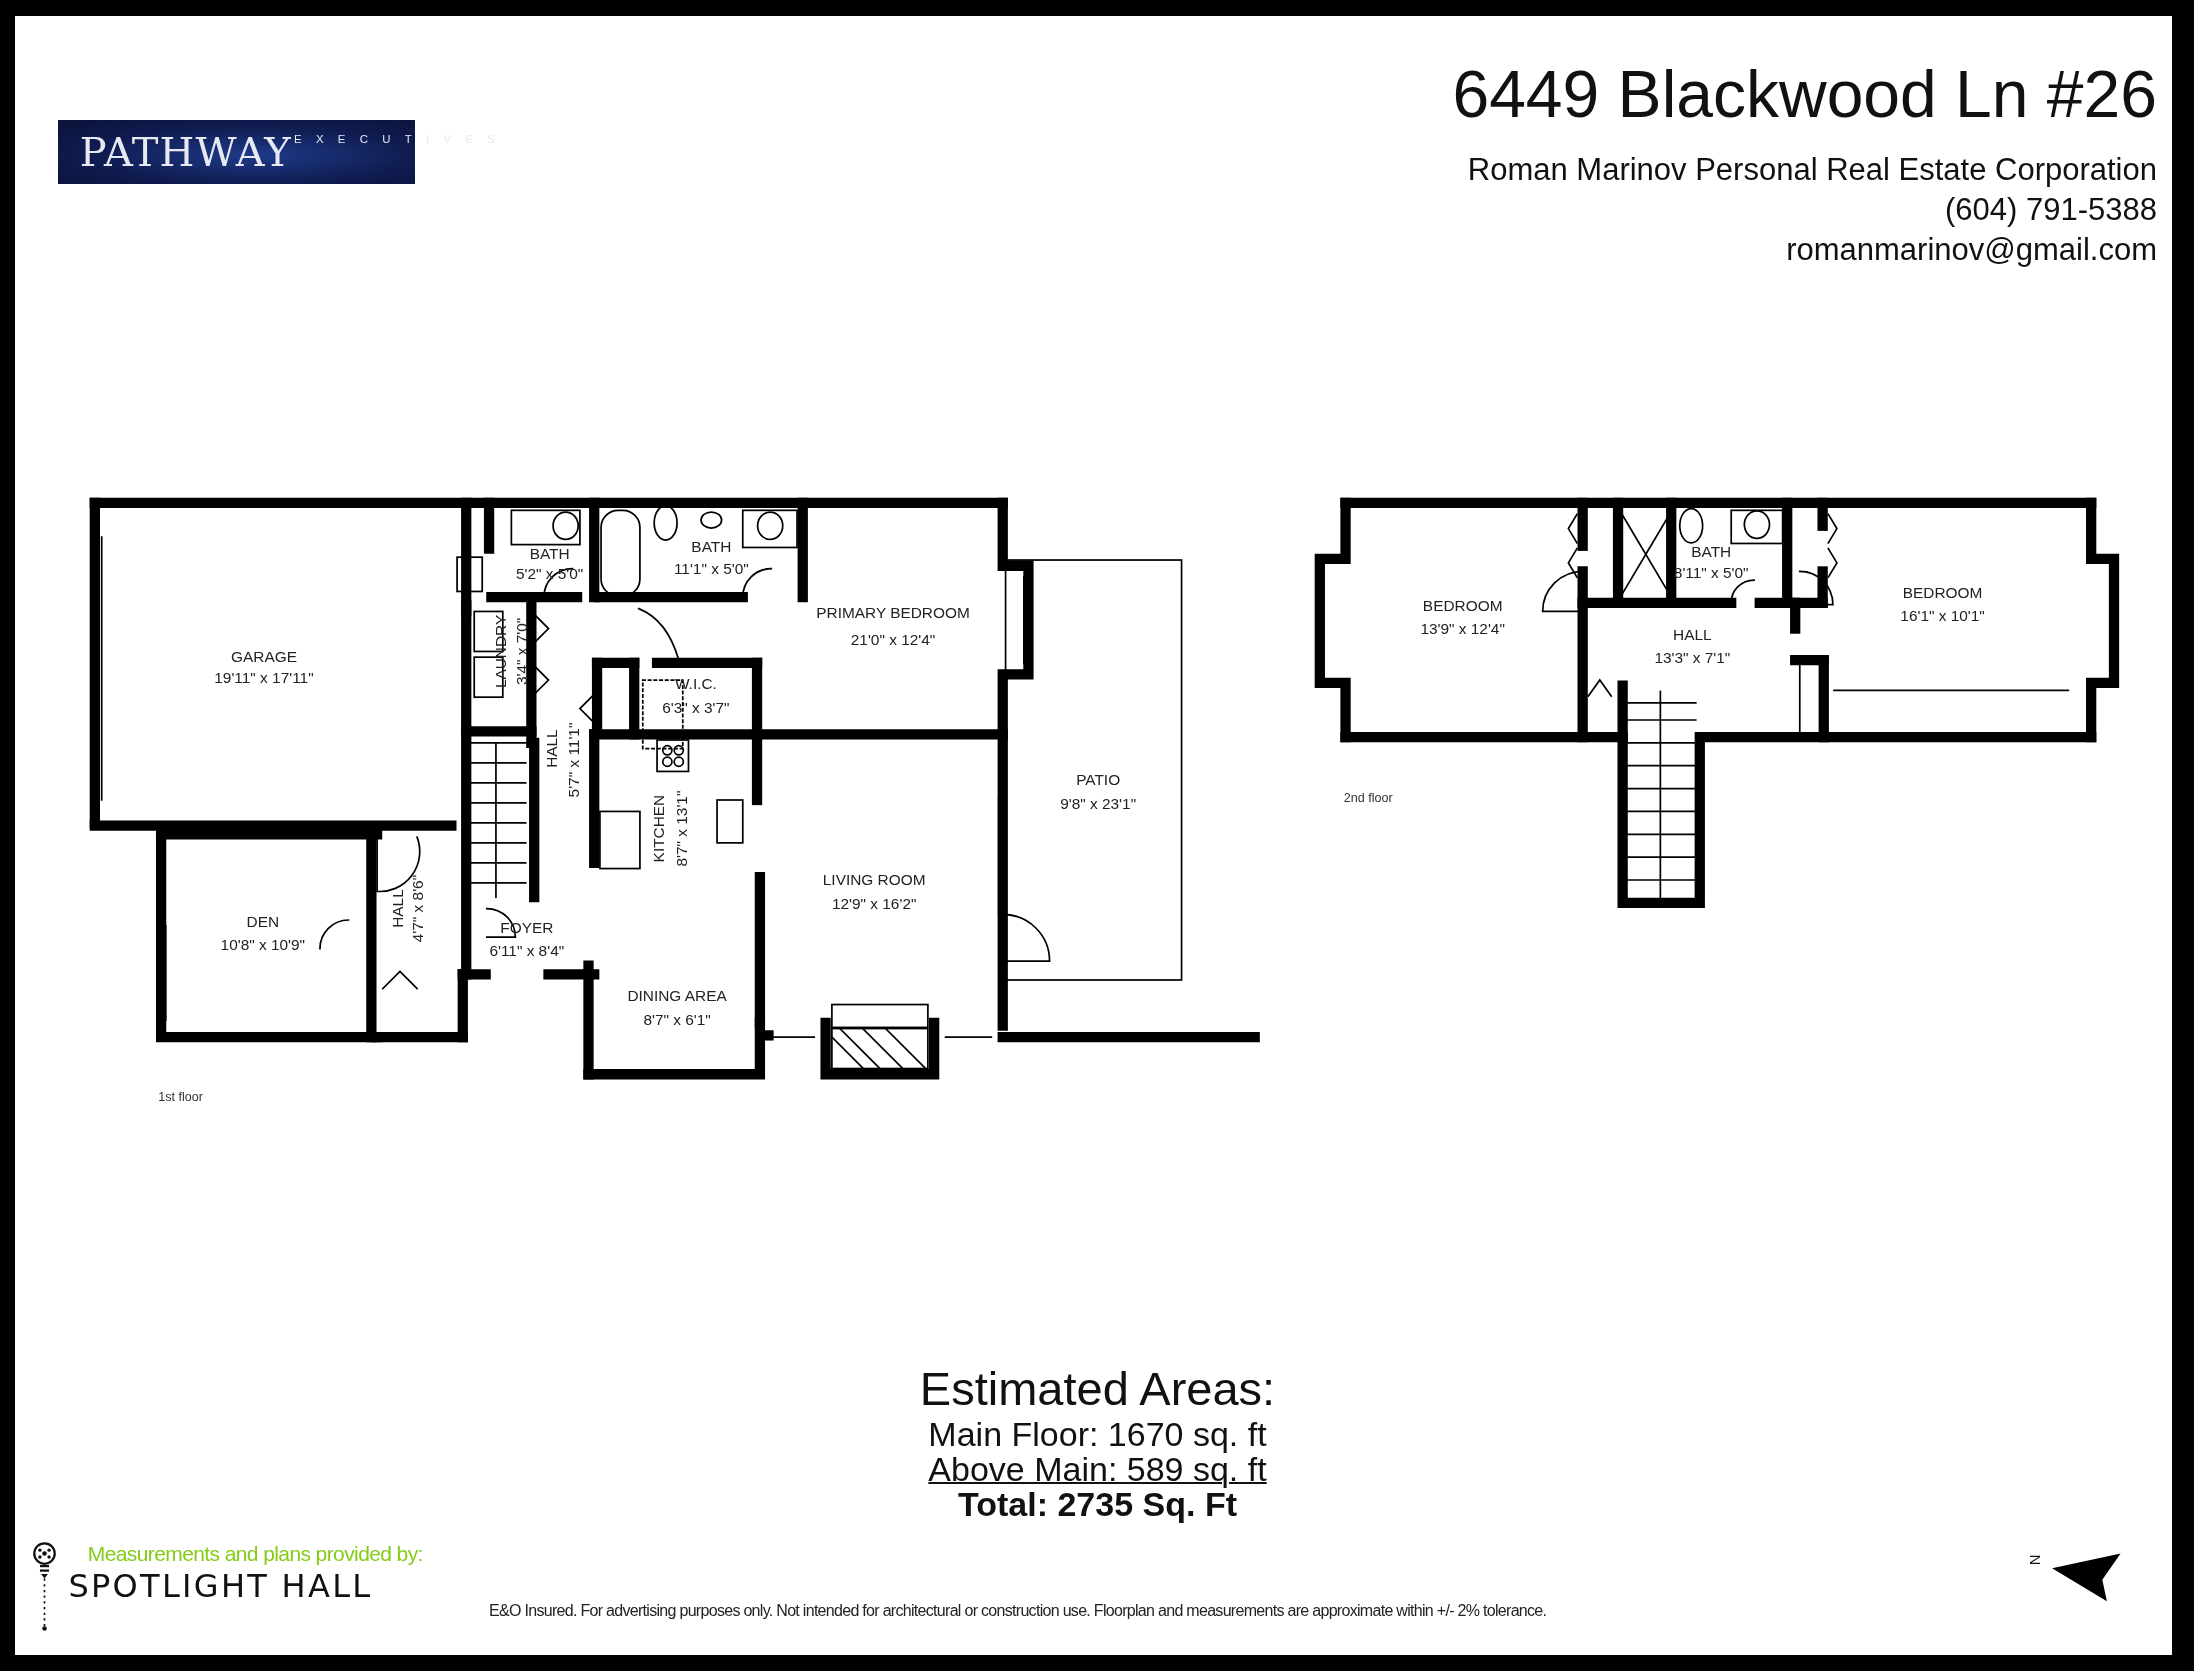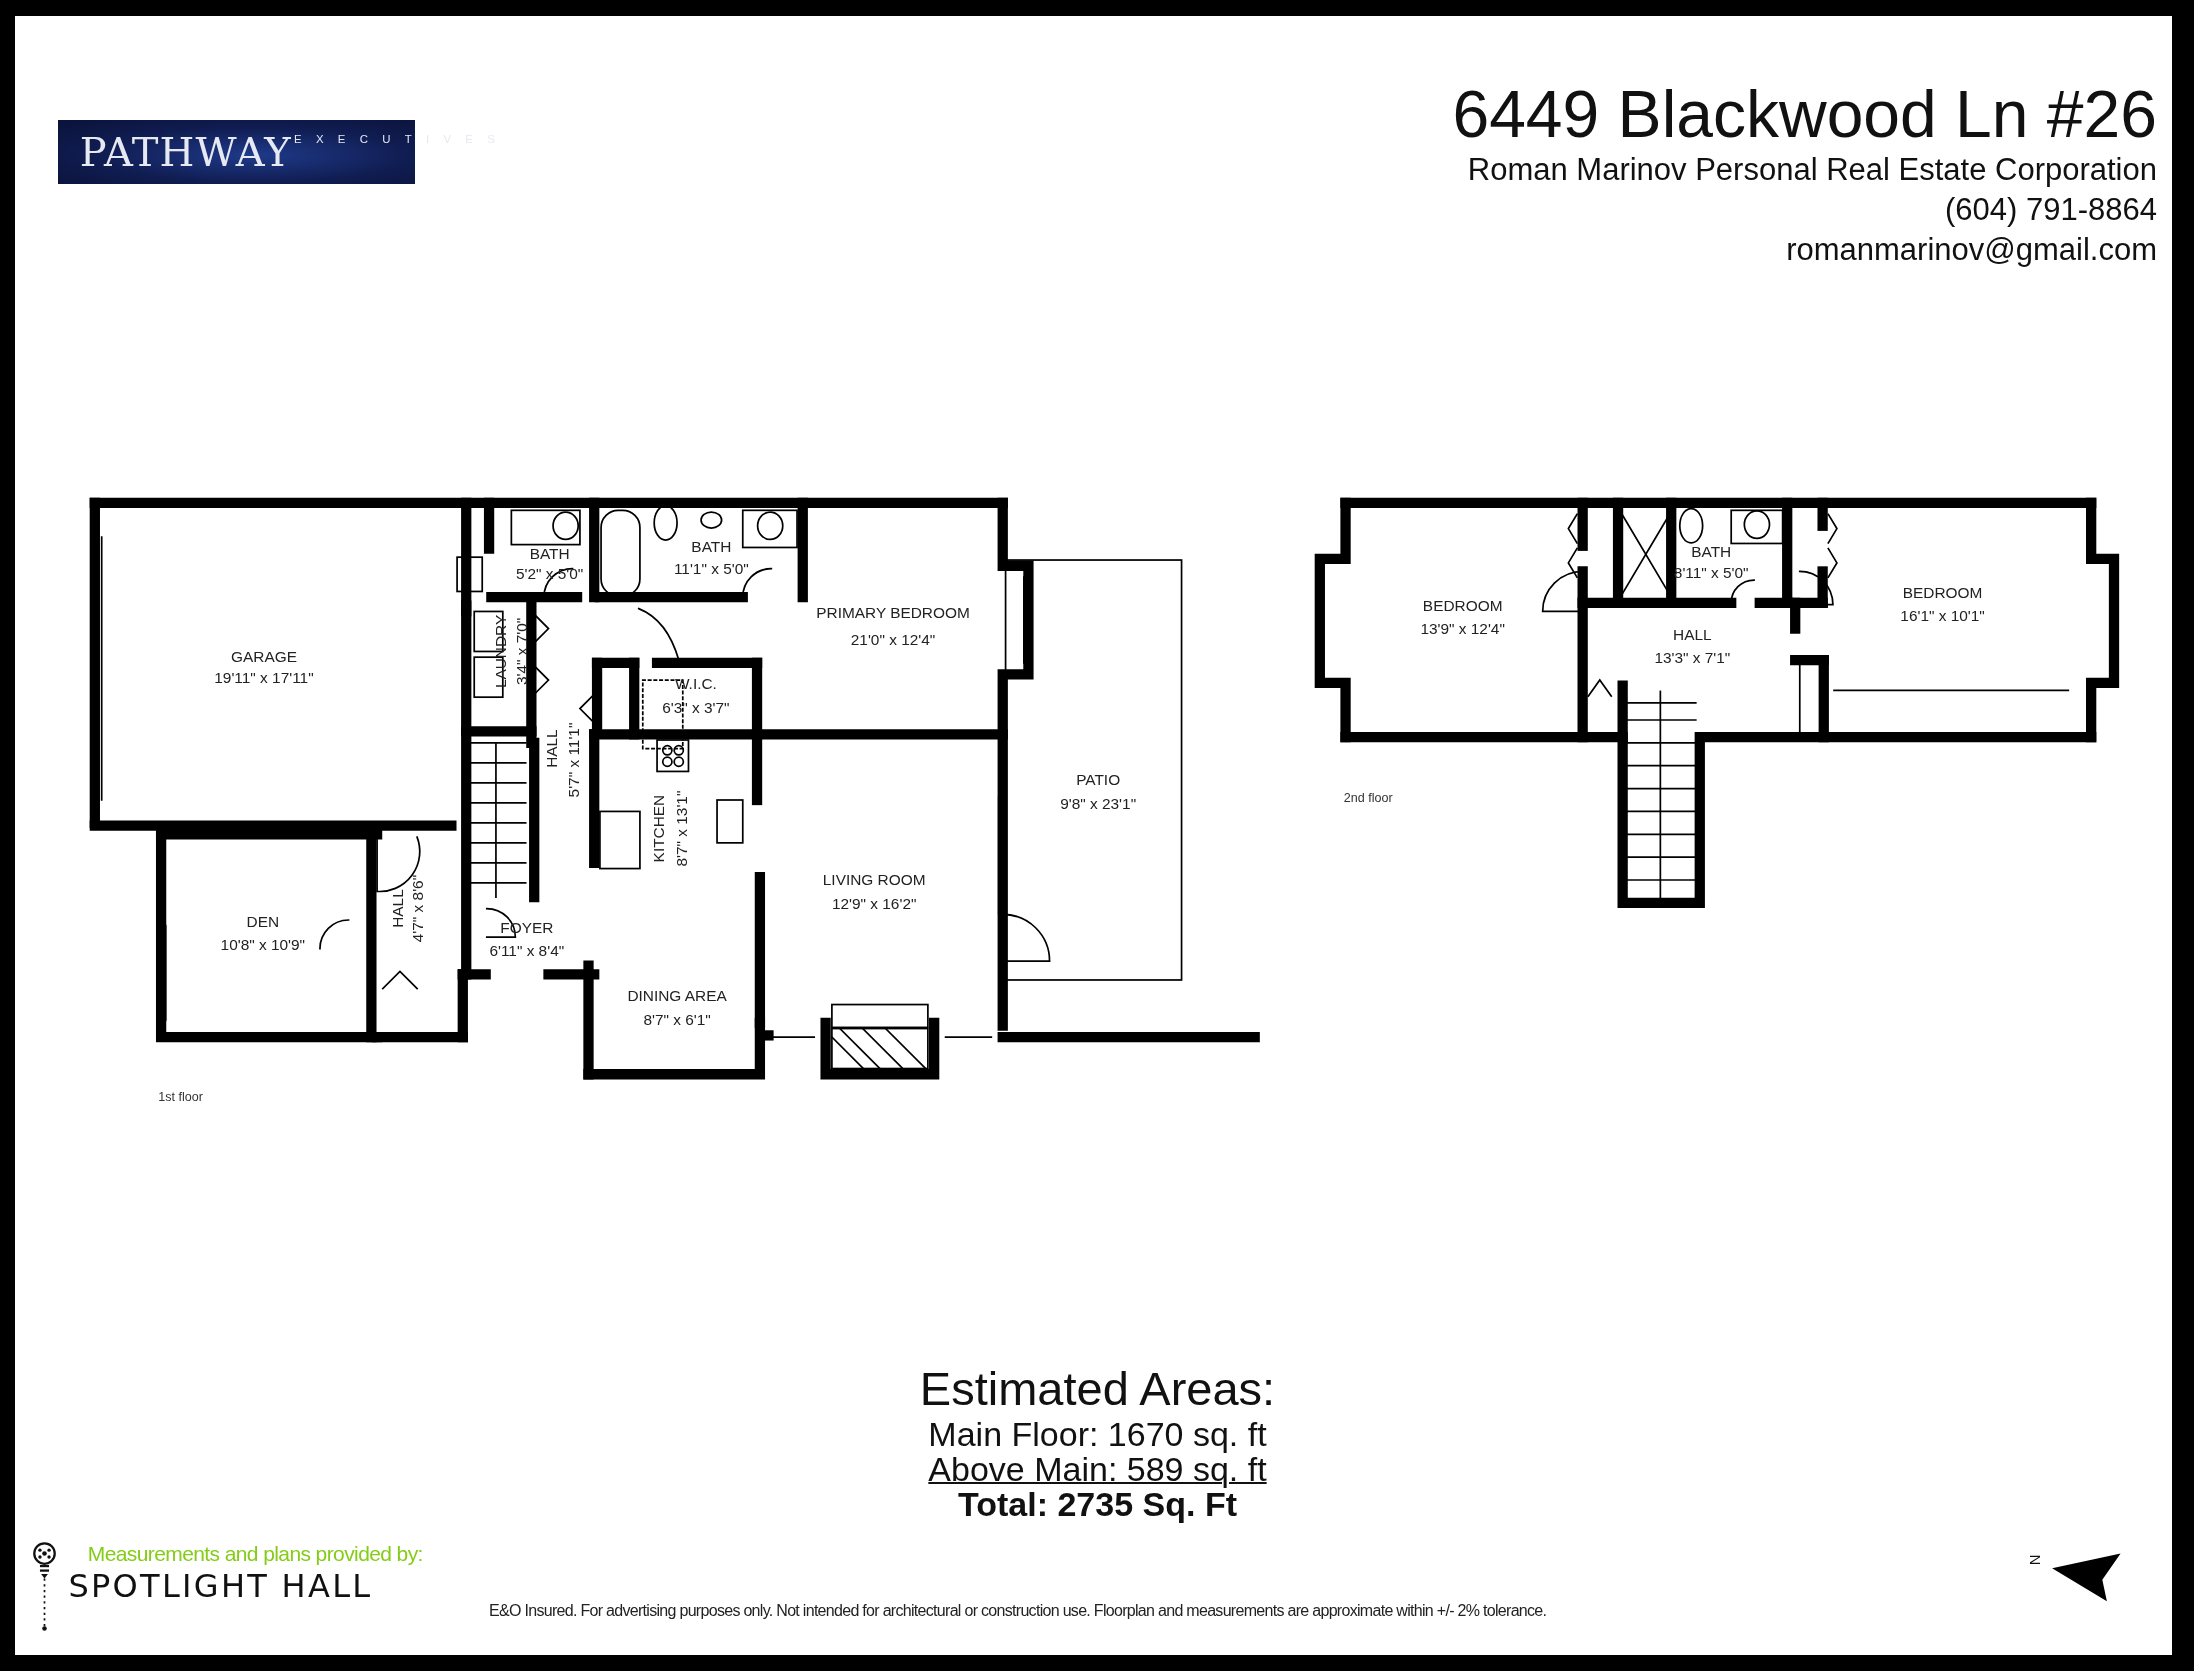--- a/index.html
+++ b/index.html
@@ -32,21 +32,20 @@
     .logo .sub {
       font-family: "Liberation Sans", sans-serif; color: #e6e9f2;
       font-size: 11.4px; letter-spacing: 14.3px; line-height: 13.7px; margin-left: 2.3px;
     }
     
     .address {
       position: absolute; right: 37px; top: 57px;
       font-family: "Liberation Sans", sans-serif;
       font-size: 66px; color: #111; text-align: right; line-height: 74px;
       font-weight: 500;
-      margin-top: 20px;
     }
     .agent {
       position: absolute; right: 37px; top: 150px;
       font-family: "Liberation Sans", sans-serif;
       font-size: 31px; color: #111; text-align: right; line-height: 40px;
     }
     .agent div { white-space: nowrap; }
     
     .plan { position: absolute; left: 0; top: 0; }
     .room-label { font-family: "Liberation Sans", sans-serif; font-size: 27px; fill: #222; }
@@ -97,21 +96,21 @@
   </svg>
   <div class="words">
     <span class="brand">PATHWAY</span>
     <span class="sub">EXECUTIVES</span>
   </div>
 </div>
 
 <div class="address">6449 Blackwood Ln #26</div>
 <div class="agent">
   <div>Roman Marinov Personal Real Estate Corporation</div>
-  <div>(604) 791-8864</div>
+  <div>(604) 791-5388</div>
   <div>romanmarinov@gmail.com</div>
 </div>
 
 <svg class="plan" width="2194" height="1672" viewBox="0 0 3840 2926">
   <g fill="none" stroke="#000" stroke-linecap="square">
 
     <g stroke-width="18">
 
       <polyline points="166,880 856,880 856,960"></polyline>
       <line x1="166" y1="880" x2="166" y2="1440"></line>

